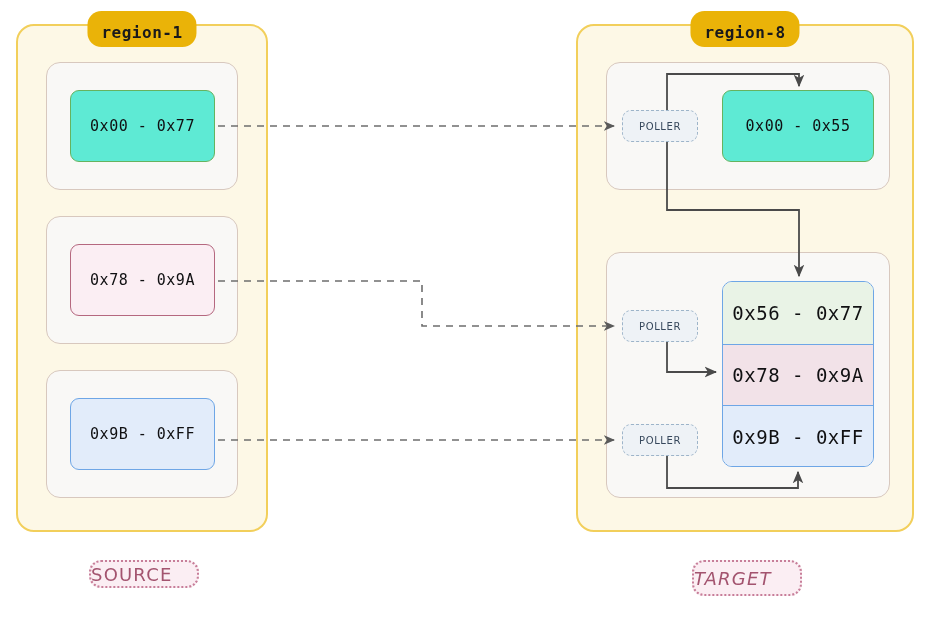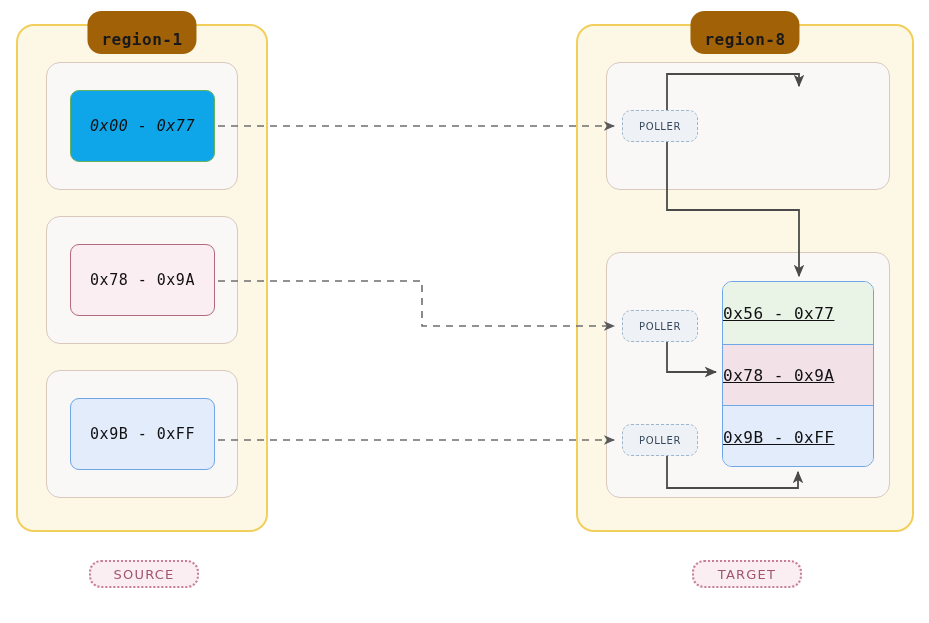--- a/index.html
+++ b/index.html
@@ -40,27 +40,27 @@
     z-index: 1;
   }
   #region-1 { left: 16px;  top: 24px;  width: 252px; height: 508px; }
   #region-2 { left: 576px; top: 24px;  width: 338px; height: 508px; }
 
   .region-label {
     position: absolute;
     top: -15px;
     left: 50%;
     transform: translateX(-50%);
-    background: #a16207;
+    background: #eab308;
     color: #19191c;
     font-family: "DejaVu Sans Mono", "Liberation Mono", monospace;
     font-size: 16px;
     font-weight: bold;
     letter-spacing: 0.5px;
-    padding: 19px 14px 5px 14px;
+    padding: 12px 14px 5px 14px;
     border-radius: 14px;
     white-space: nowrap;
     z-index: 3;
   }
 
   
   .subbox {
     position: absolute;
     box-sizing: border-box;
     background: #f9f8f6;
@@ -77,44 +77,43 @@
     align-items: center;
     justify-content: center;
     border-radius: 9px;
     font-family: "DejaVu Sans Mono", "Liberation Mono", monospace;
     font-size: 15px;
     color: #101012;
     letter-spacing: 0.5px;
     white-space: nowrap;
     z-index: 3;
   }
-  .chip.green { background: #0ea5e9; border: 1.8px solid #66b35f; font-style: italic; }
+  .chip.green { background: #5eead4; border: 1.8px solid #66b35f; }
   .chip.pink  { background: #fbeef3; border: 1.8px solid #b5687f; }
   .chip.blue  { background: #e2ecfa; border: 1.8px solid #6ea6e6; }
 
   
   .stack {
     position: absolute;
     box-sizing: border-box;
     border: 1.8px solid #6ea6e6;
     border-radius: 10px;
     overflow: hidden;
     z-index: 3;
   }
   .stack-seg {
     box-sizing: border-box;
     display: flex;
     align-items: center;
-    justify-content: flex-start;
-    font-family: "DejaVu Sans Mono", "Liberation Mono", monospace;
-    font-size: 16px;
+    justify-content: center;
+    font-family: "DejaVu Sans Mono", "Liberation Mono", monospace;
+    font-size: 19px;
     color: #101012;
     letter-spacing: 0.5px;
     white-space: nowrap;
-    text-decoration: underline;
   }
   .stack-seg.seg-green { background: #e9f3e6; }
   .stack-seg.seg-pink  { background: #f2e2e8; border-top: 1.3px solid #6ea6e6; border-bottom: 1.3px solid #6ea6e6; }
   .stack-seg.seg-blue  { background: #e2ecfa; }
 
   
   .poller {
     position: absolute;
     box-sizing: border-box;
     display: flex;
@@ -130,26 +129,25 @@
     z-index: 4;
     white-space: nowrap;
   }
 
   
   .caption {
     position: absolute;
     box-sizing: border-box;
     display: flex;
     align-items: center;
-    justify-content: center;
     background: #fbeef3;
     border: 2px dotted #c77e99;
     border-radius: 12px;
     font-family: "DejaVu Sans", "Liberation Sans", sans-serif;
-    font-size: 13px;
+    font-size: 18px;
     letter-spacing: 1.2px;
     color: #a3546f;
     z-index: 3;
     white-space: nowrap;
   }
 </style>
 </head>
 <body>
 
 <div id="canvas">
@@ -177,20 +175,23 @@
     <span>SOURCE</span>
   </div>
 
   <div class="region" id="region-2">
     <div class="region-label">region-8</div>
   </div>
 
   <div class="subbox" style="left:606px; top:62px; width:284px; height:128px;"></div>
   <div class="poller" style="left:622px; top:110px; width:76px; height:32px;">
     <span>POLLER</span>
+  </div>
+  <div class="chip green" style="left:722px; top:90px; width:152px; height:72px;">
+    <span>0x00 - 0x55</span>
   </div>
 
   <div class="subbox" style="left:606px; top:252px; width:284px; height:246px;"></div>
   <div class="poller" style="left:622px; top:310px; width:76px; height:32px;">
     <span>POLLER</span>
   </div>
   <div class="poller" style="left:622px; top:424px; width:76px; height:32px;">
     <span>POLLER</span>
   </div>
 
@@ -199,21 +200,21 @@
       <span>0x56 - 0x77</span>
     </div>
     <div class="stack-seg seg-pink" style="height:62px;">
       <span>0x78 - 0x9A</span>
     </div>
     <div class="stack-seg seg-blue" style="height:62px;">
       <span>0x9B - 0xFF</span>
     </div>
   </div>
 
-  <div class="caption" style="left:692px; top:560px; width:110px; height:28px;">
+  <div class="caption" style="left:692px; top:560px; width:110px; height:36px;font-style:italic;">
     <span>TARGET</span>
   </div>
 
   <svg id="wires" viewBox="0 0 929 623">
     <defs>
       <marker id="arrow-dash" viewBox="0 0 10 10" refX="9" refY="5" markerWidth="7" markerHeight="7" orient="auto-start-reverse">
         <path d="M 0 0.8 L 10 5 L 0 9.2 L 2.6 5 Z" fill="#5a5a5a"></path>
       </marker>
       <marker id="arrow-solid" viewBox="0 0 10 10" refX="9" refY="5" markerWidth="7" markerHeight="7" orient="auto-start-reverse">
         <path d="M 0 0.8 L 10 5 L 0 9.2 L 2.6 5 Z" fill="#4a4a4a"></path>

